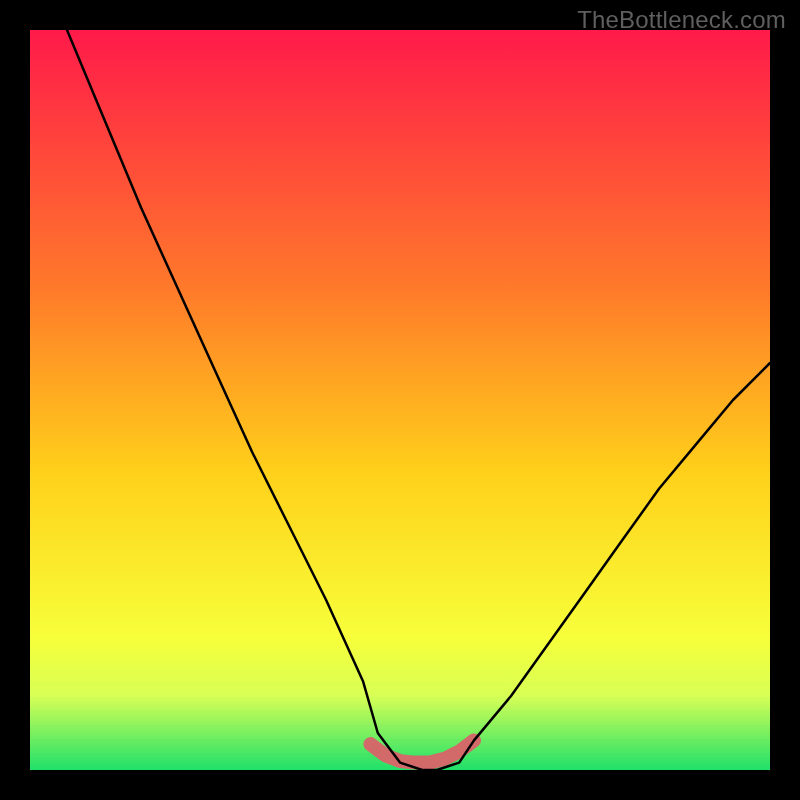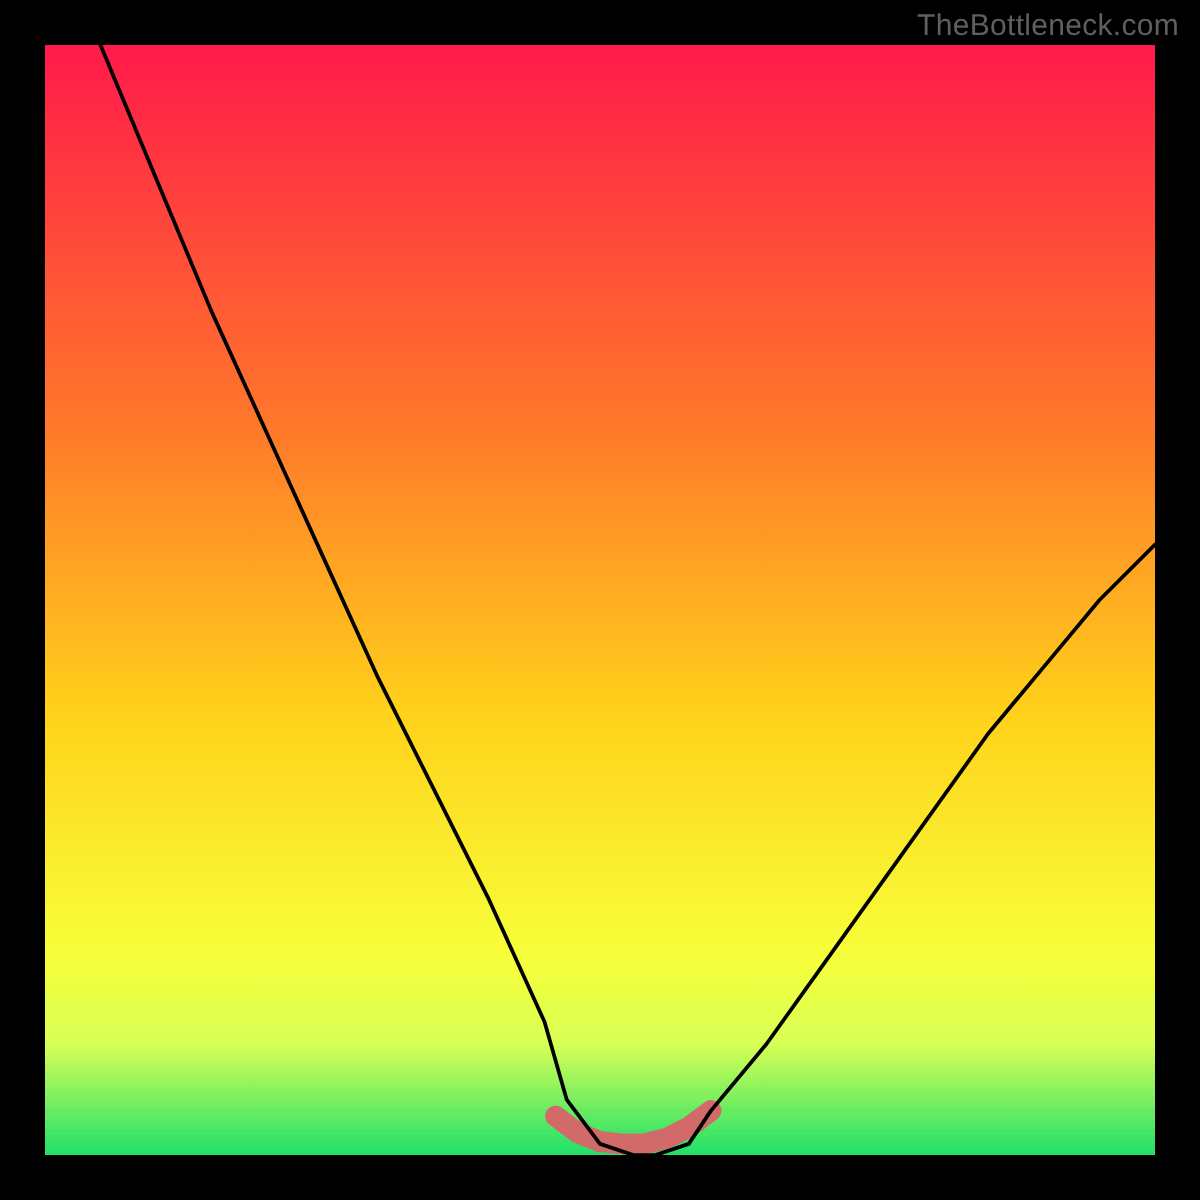--- a/index.html
+++ b/index.html
@@ -26,21 +26,21 @@
   }
   .gradient {
     position: absolute;
     inset: 0;
   }
   .watermark {
     position: absolute;
     top: 6px;
     right: 14px;
     color: #5f5f5f;
-    font-size: 20px;
+    font-size: 24px;
     font-weight: 500;
     letter-spacing: 0.2px;
     user-select: none;
   }
   svg.curve {
     position: absolute;
     inset: 0;
   }
 </style>
 </head>

